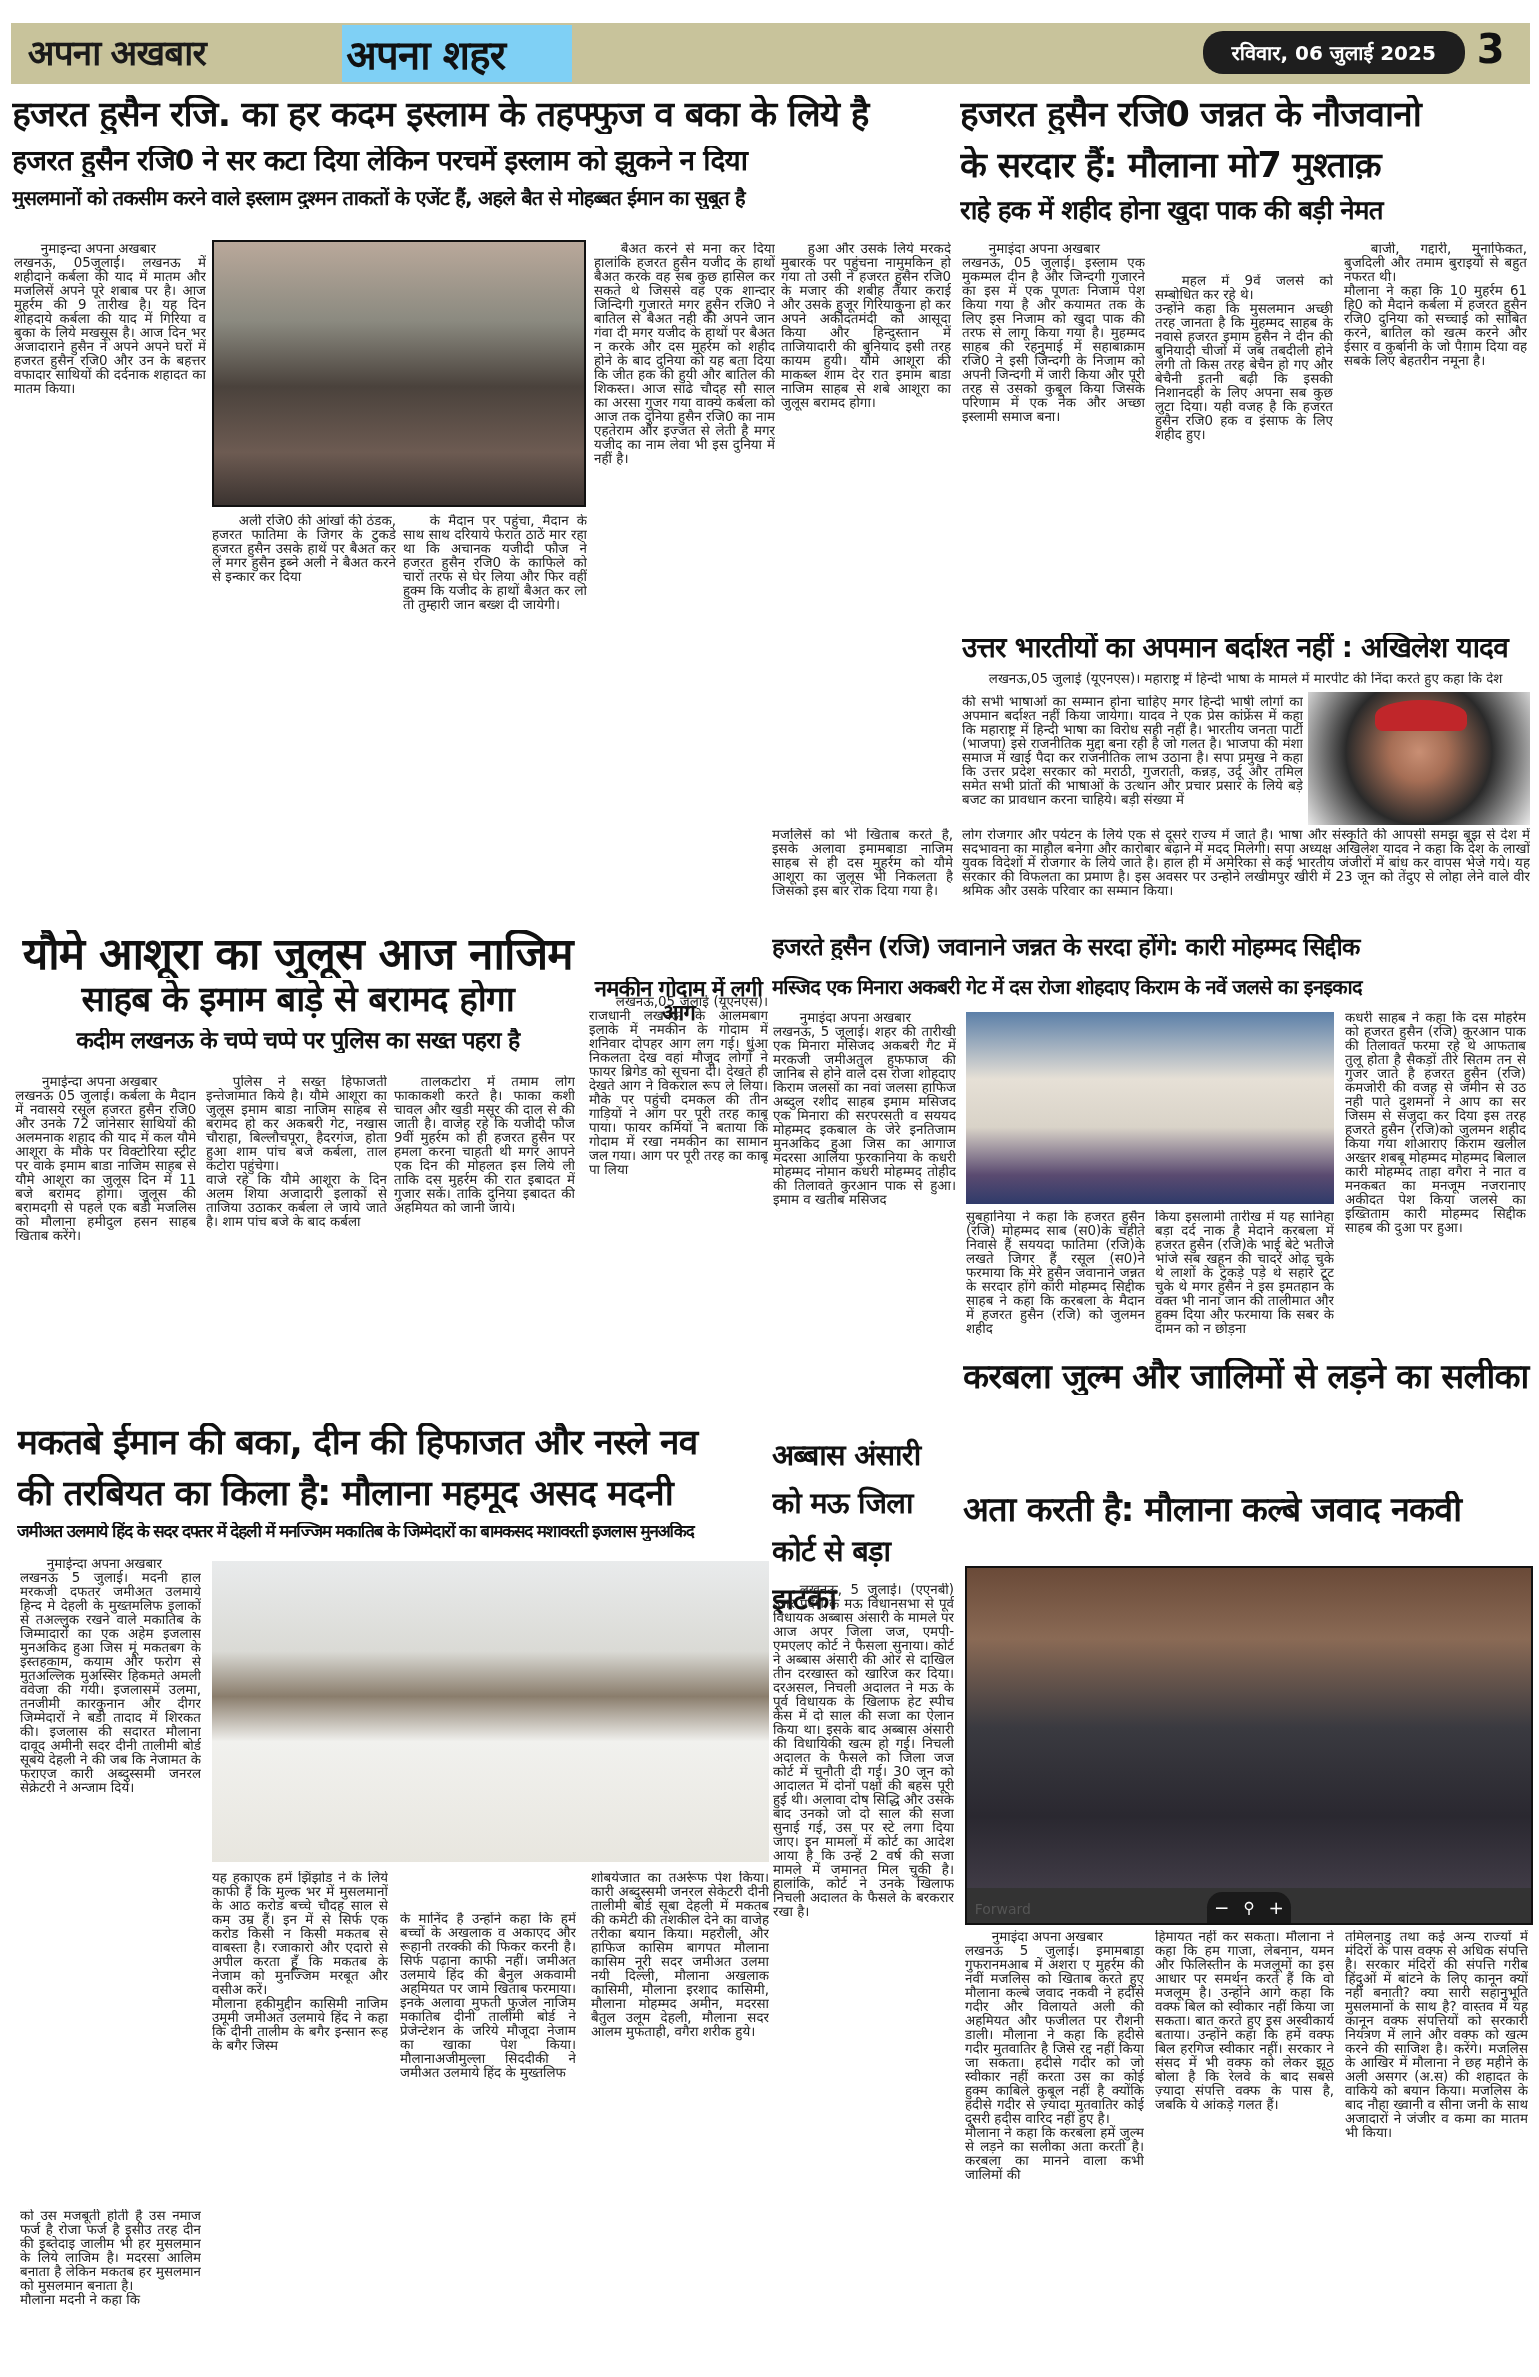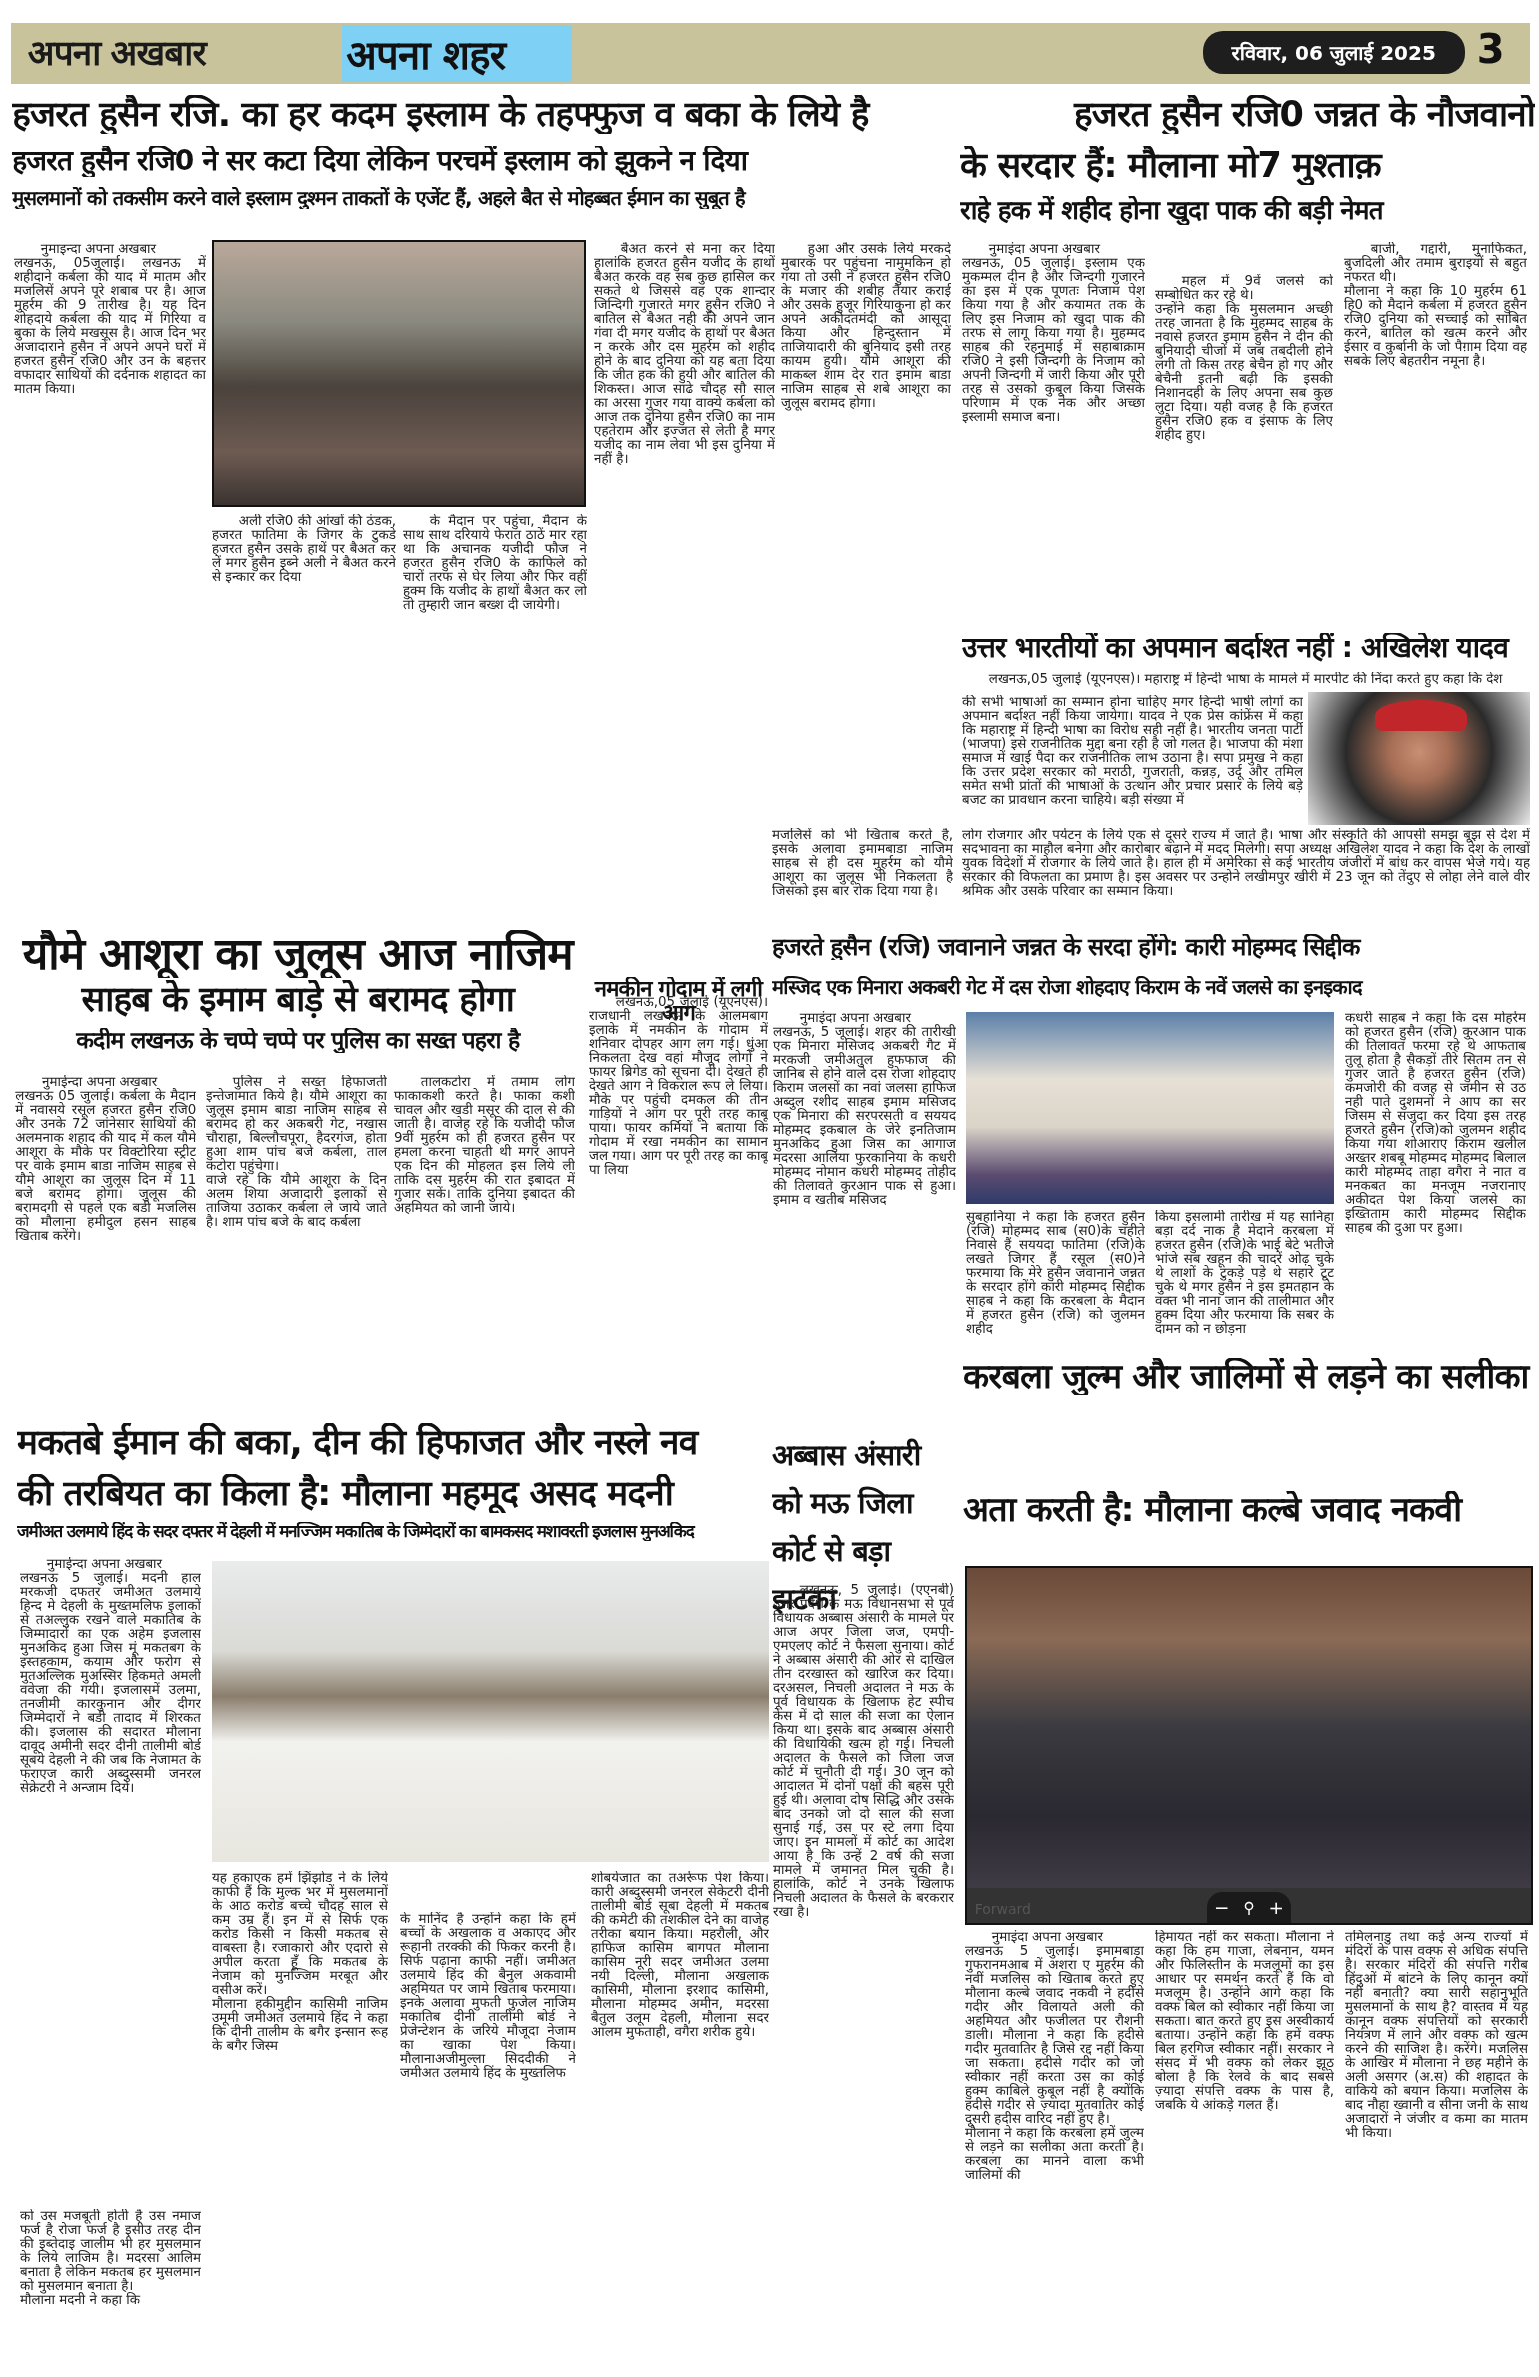--- a/index.html
+++ b/index.html
@@ -48,21 +48,21 @@
 <div class="abs col" style="left:781px;top:242px;width:170px;height:583px;">
     <p style="white-space: pre-line;">हुआ और उसके लिये मरकदे मुबारक पर पहुंचना नामुमकिन हो गया तो उसी ने हजरत हुसैन रजि0 के मजार की शबीह तैयार कराई और उसके हुजूर गिरियाकुना हो कर अपने अकीदतमंदी को आसूदा किया और हिन्दुस्तान में ताजियादारी की बुनियाद इसी तरह कायम हुयी। यौमे आशूरा की माकब्ल शाम देर रात इमाम बाडा नाजिम साहब से शबे आशूरा का जुलूस बरामद होगा।</p>
   </div>
 <div class="abs col" style="left:212px;top:514px;width:184px;height:313px;">
     <p style="white-space: pre-line;">अली रजि0 की आंखों की ठंडक, हजरत फातिमा के जिगर के टुकडे हजरत हुसैन उसके हाथें पर बैअत कर लें मगर हुसैन इब्ने अली ने बैअत करने से इन्कार कर दिया</p>
   </div>
 <div class="abs col" style="left:403px;top:514px;width:184px;height:313px;">
     <p style="white-space: pre-line;">के मैदान पर पहुंचा, मैदान के साथ साथ दरियाये फेरात ठाठें मार रहा था कि अचानक यजीदी फौज ने हजरत हुसैन रजि0 के काफिले को चारों तरफ से घेर लिया और फिर वहीं हुक्म कि यजीद के हाथों बैअत कर लो तो तुम्हारी जान बख्श दी जायेगी।</p>
   </div>
 
-<div class="abs hl" style="left:960px;top:95px;width:575px;font-size:35px;text-align:right;">हजरत हुसैन रजि0 जन्नत के नौजवानो</div>
+<div class="abs hl" style="left:960px;top:95px;width:575px;font-size:35px;">हजरत हुसैन रजि0 जन्नत के नौजवानो</div>
 <div class="abs hl" style="left:960px;top:146px;width:575px;font-size:35px;">के सरदार हैं: मौलाना मो7 मुश्ताक़</div>
 <div class="abs hl" style="left:960px;top:196px;width:575px;font-size:26px;">राहे हक में शहीद होना खुदा पाक की बड़ी नेमत</div>
 <div class="abs col" style="left:962px;top:242px;width:183px;height:383px;">
     <p style="white-space: pre-line;">नुमाइंदा अपना अखबार
 लखनऊ, 05 जुलाई। इस्लाम एक मुकम्मल दीन है और जिन्दगी गुजारने का इस में एक पूणतः निजाम पेश किया गया है और कयामत तक के लिए इस निजाम को खुदा पाक की तरफ से लागू किया गया है। मुहम्मद साहब की रहनुमाई में सहाबाक्राम रजि0 ने इसी जिन्दगी के निजाम को अपनी जिन्दगी में जारी किया और पूरी तरह से उसको कुबूल किया जिसके परिणाम में एक नेक और अच्छा इस्लामी समाज बना।</p>
   </div>
 <div class="abs col" style="left:1155px;top:242px;width:178px;height:383px;margin-top:32px;">
     <p style="white-space: pre-line;">महल में 9वें जलसे को सम्बोधित कर रहे थे।
 उन्होंने कहा कि मुसलमान अच्छी तरह जानता है कि मुहम्मद साहब के नवासे हजरत इमाम हुसैन ने दीन की बुनियादी चीजों में जब तबदीली होने लगी तो किस तरह बेचैन हो गए और बेचैनी इतनी बढ़ी कि इसकी निशानदही के लिए अपना सब कुछ लुटा दिया। यही वजह है कि हजरत हुसैन रजि0 हक व इंसाफ के लिए शहीद हुए।</p>
   </div>

